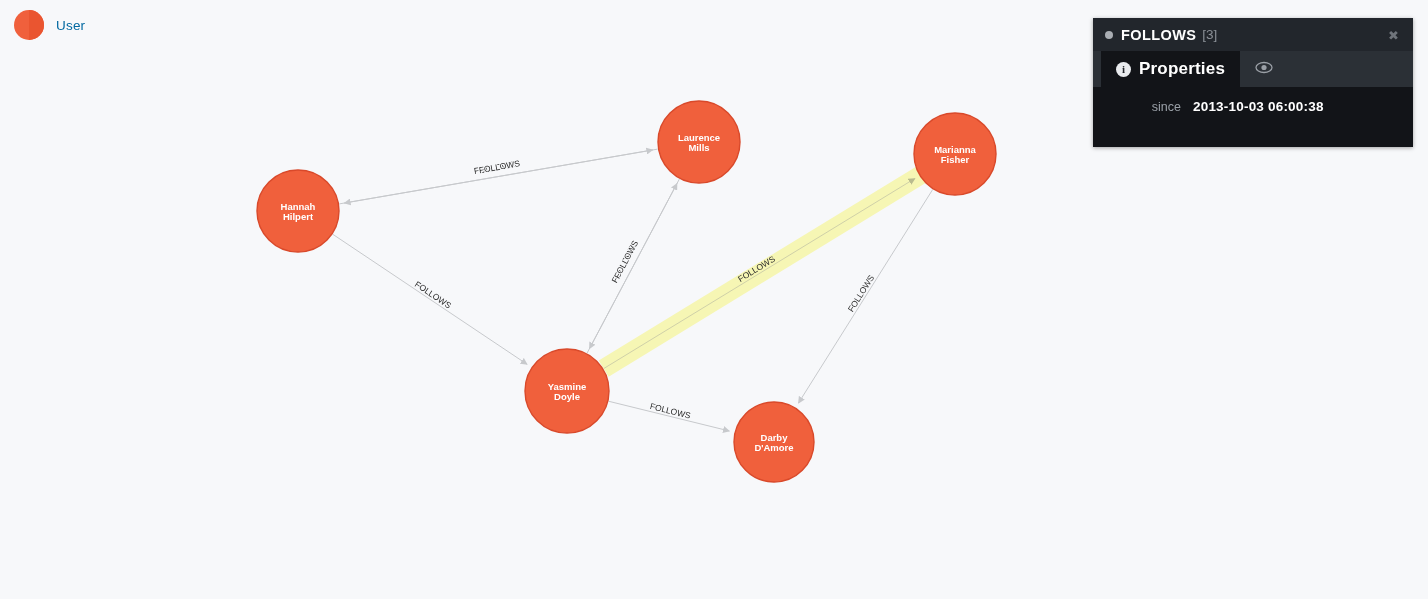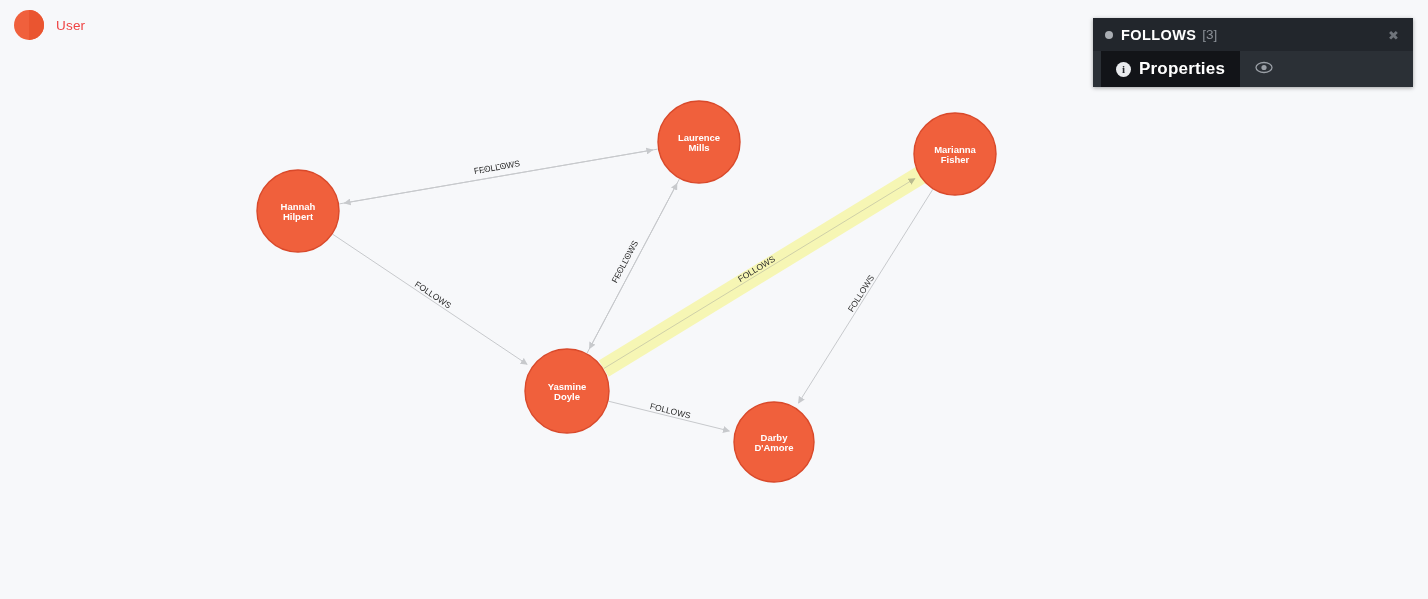--- a/index.html
+++ b/index.html
@@ -48,21 +48,21 @@
   .legend-swatch::after {
     content: "";
     position: absolute;
     right: 0; top: 0;
     width: 50%;
     height: 100%;
     background: #ea5530;
   }
   .legend-label {
     font-size: 13.5px;
-    color: #ef4444;
+    color: #0369a1;
     letter-spacing: .2px;
   }
 
   
   #inspector {
     position: absolute;
     right: 15px;
     top: 18px;
     width: 320px;
     background: #121418;
@@ -269,13 +269,19 @@
     </div>
     <div class="insp-tab">
       <span>
         <svg width="18" height="13" viewBox="0 0 18 13" xmlns="http://www.w3.org/2000/svg">
           <ellipse cx="9" cy="6.5" rx="8" ry="5" fill="none" stroke="#9a9fa6" stroke-width="1.3"></ellipse>
           <circle cx="9" cy="6.5" r="2.6" fill="#9a9fa6"></circle>
         </svg>
       </span>
     </div>
   </div>
+  <div class="insp-body">
+    <div class="prop-row">
+      <span class="prop-key">since</span>
+      <span class="prop-val">2013-10-03 06:00:38</span>
+    </div>
+  </div>
 </div>
 
 </body></html>

